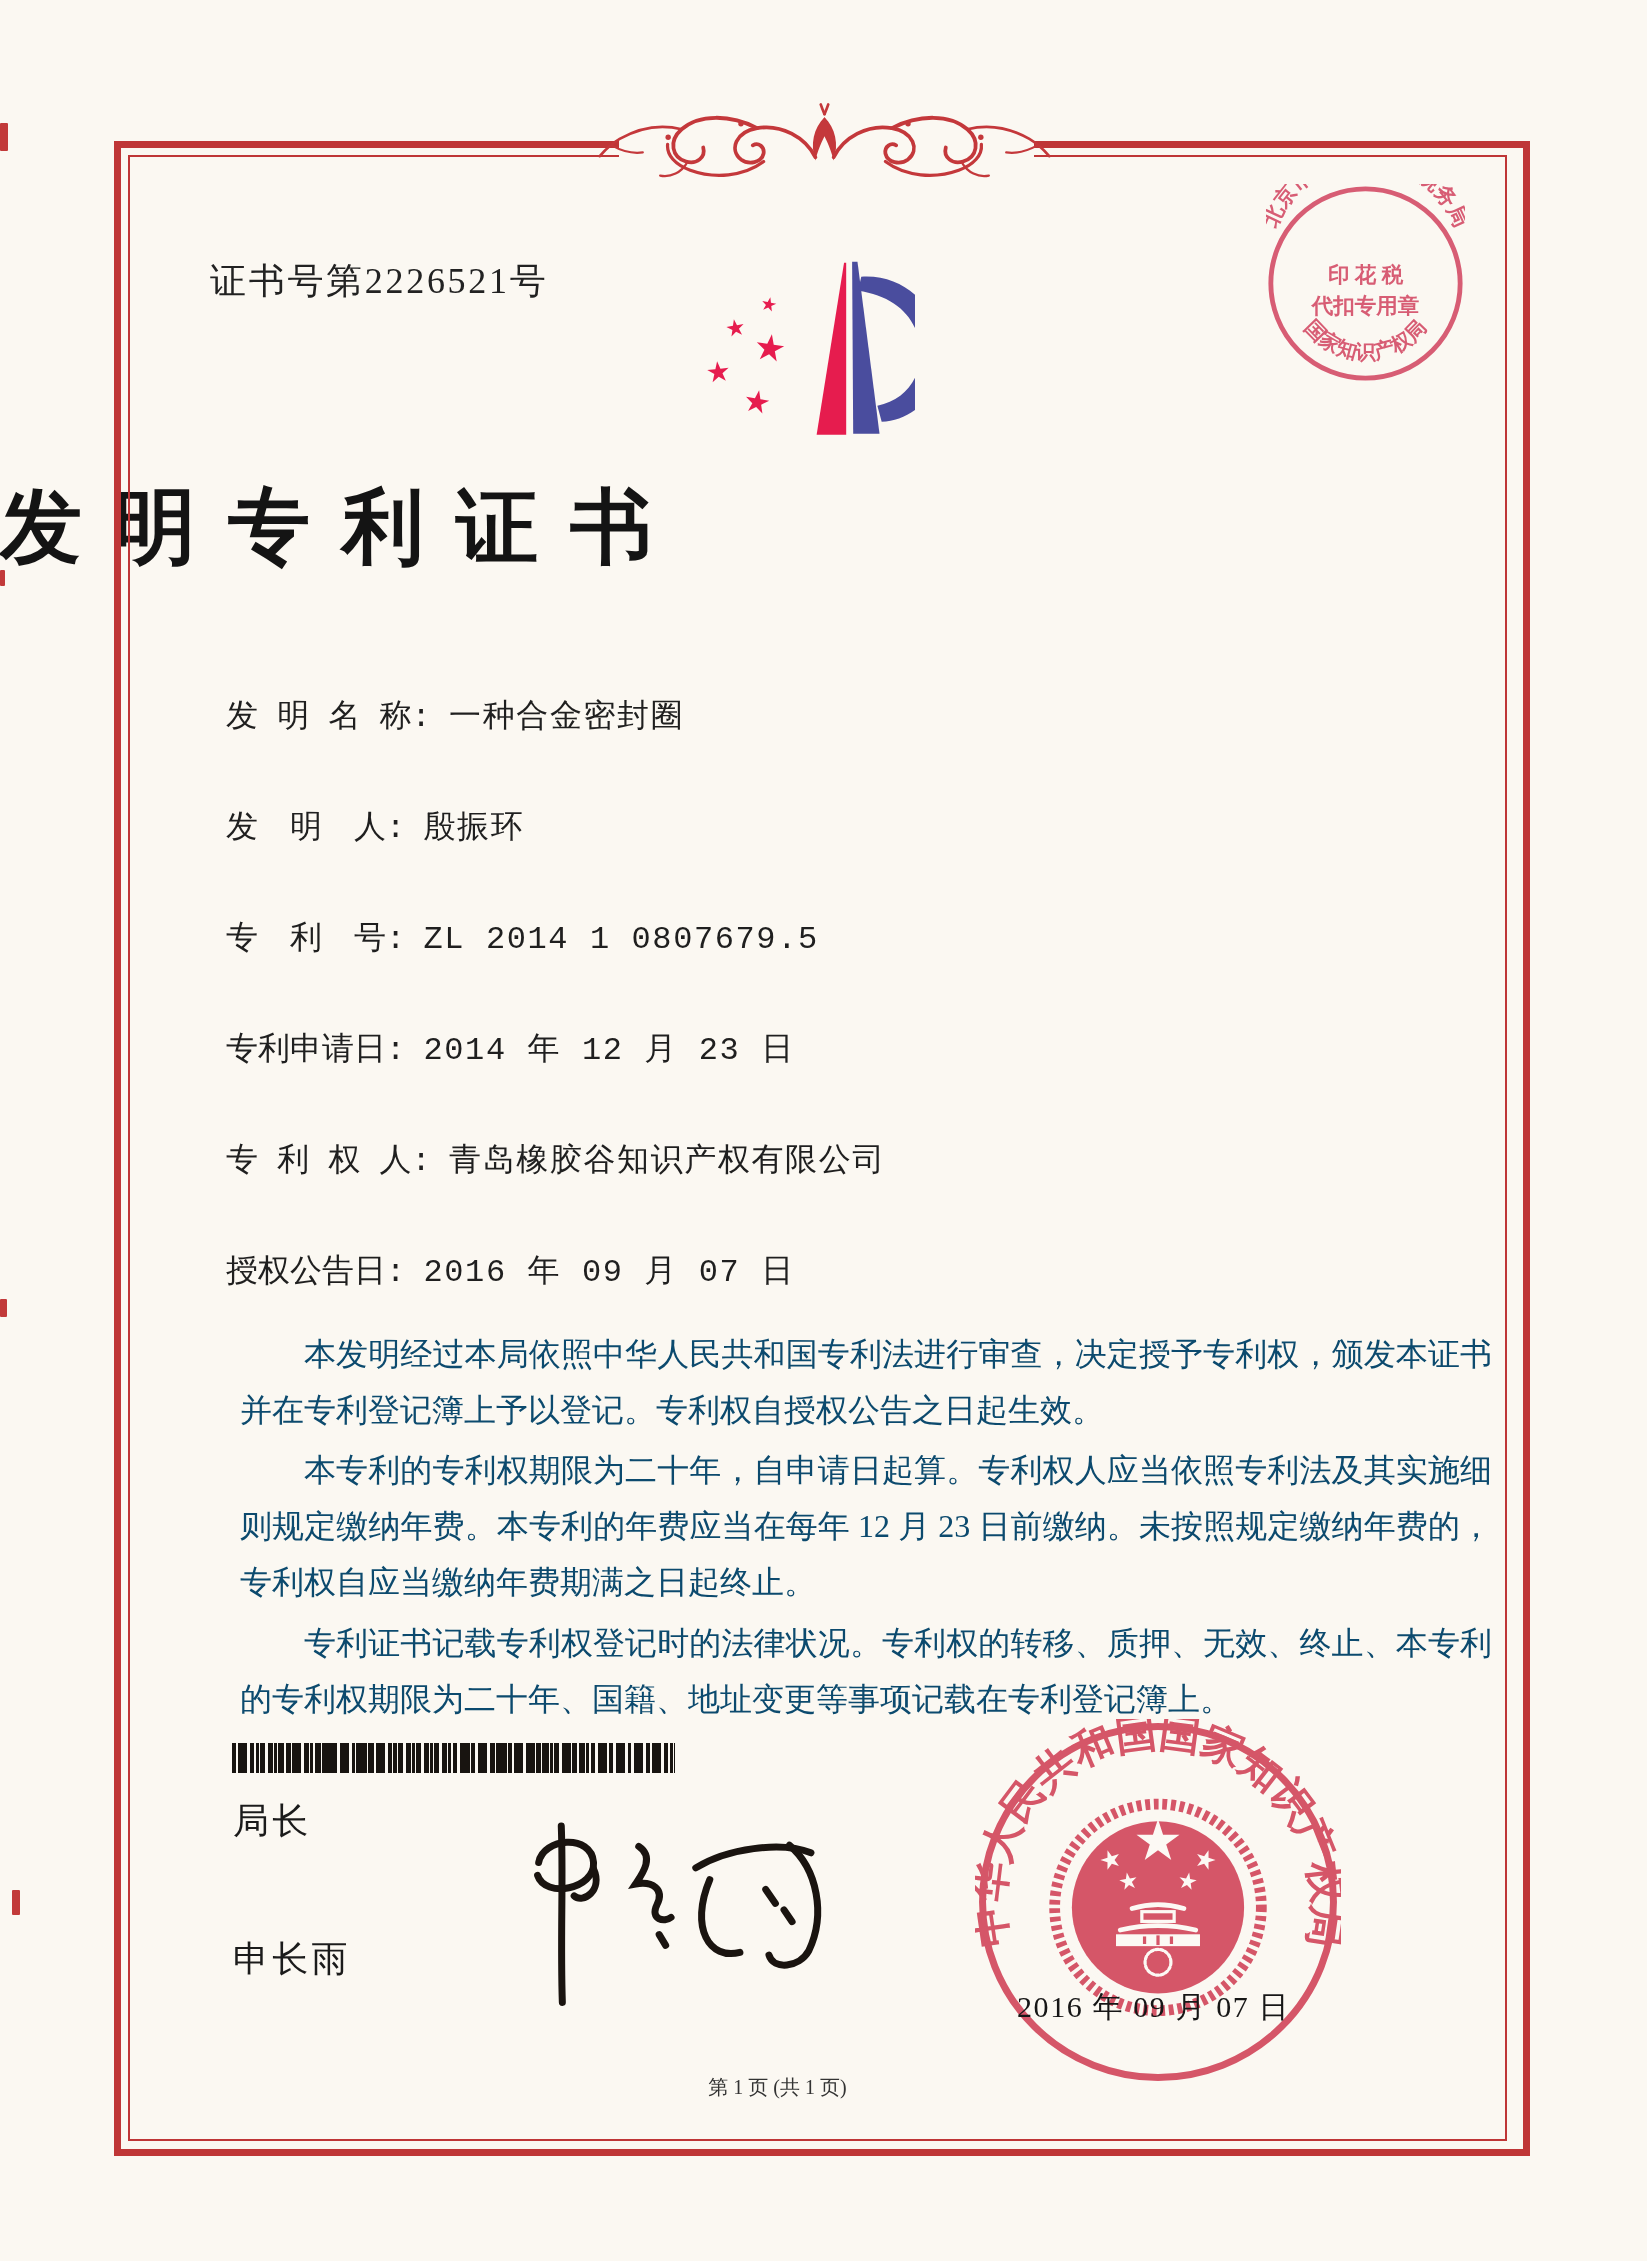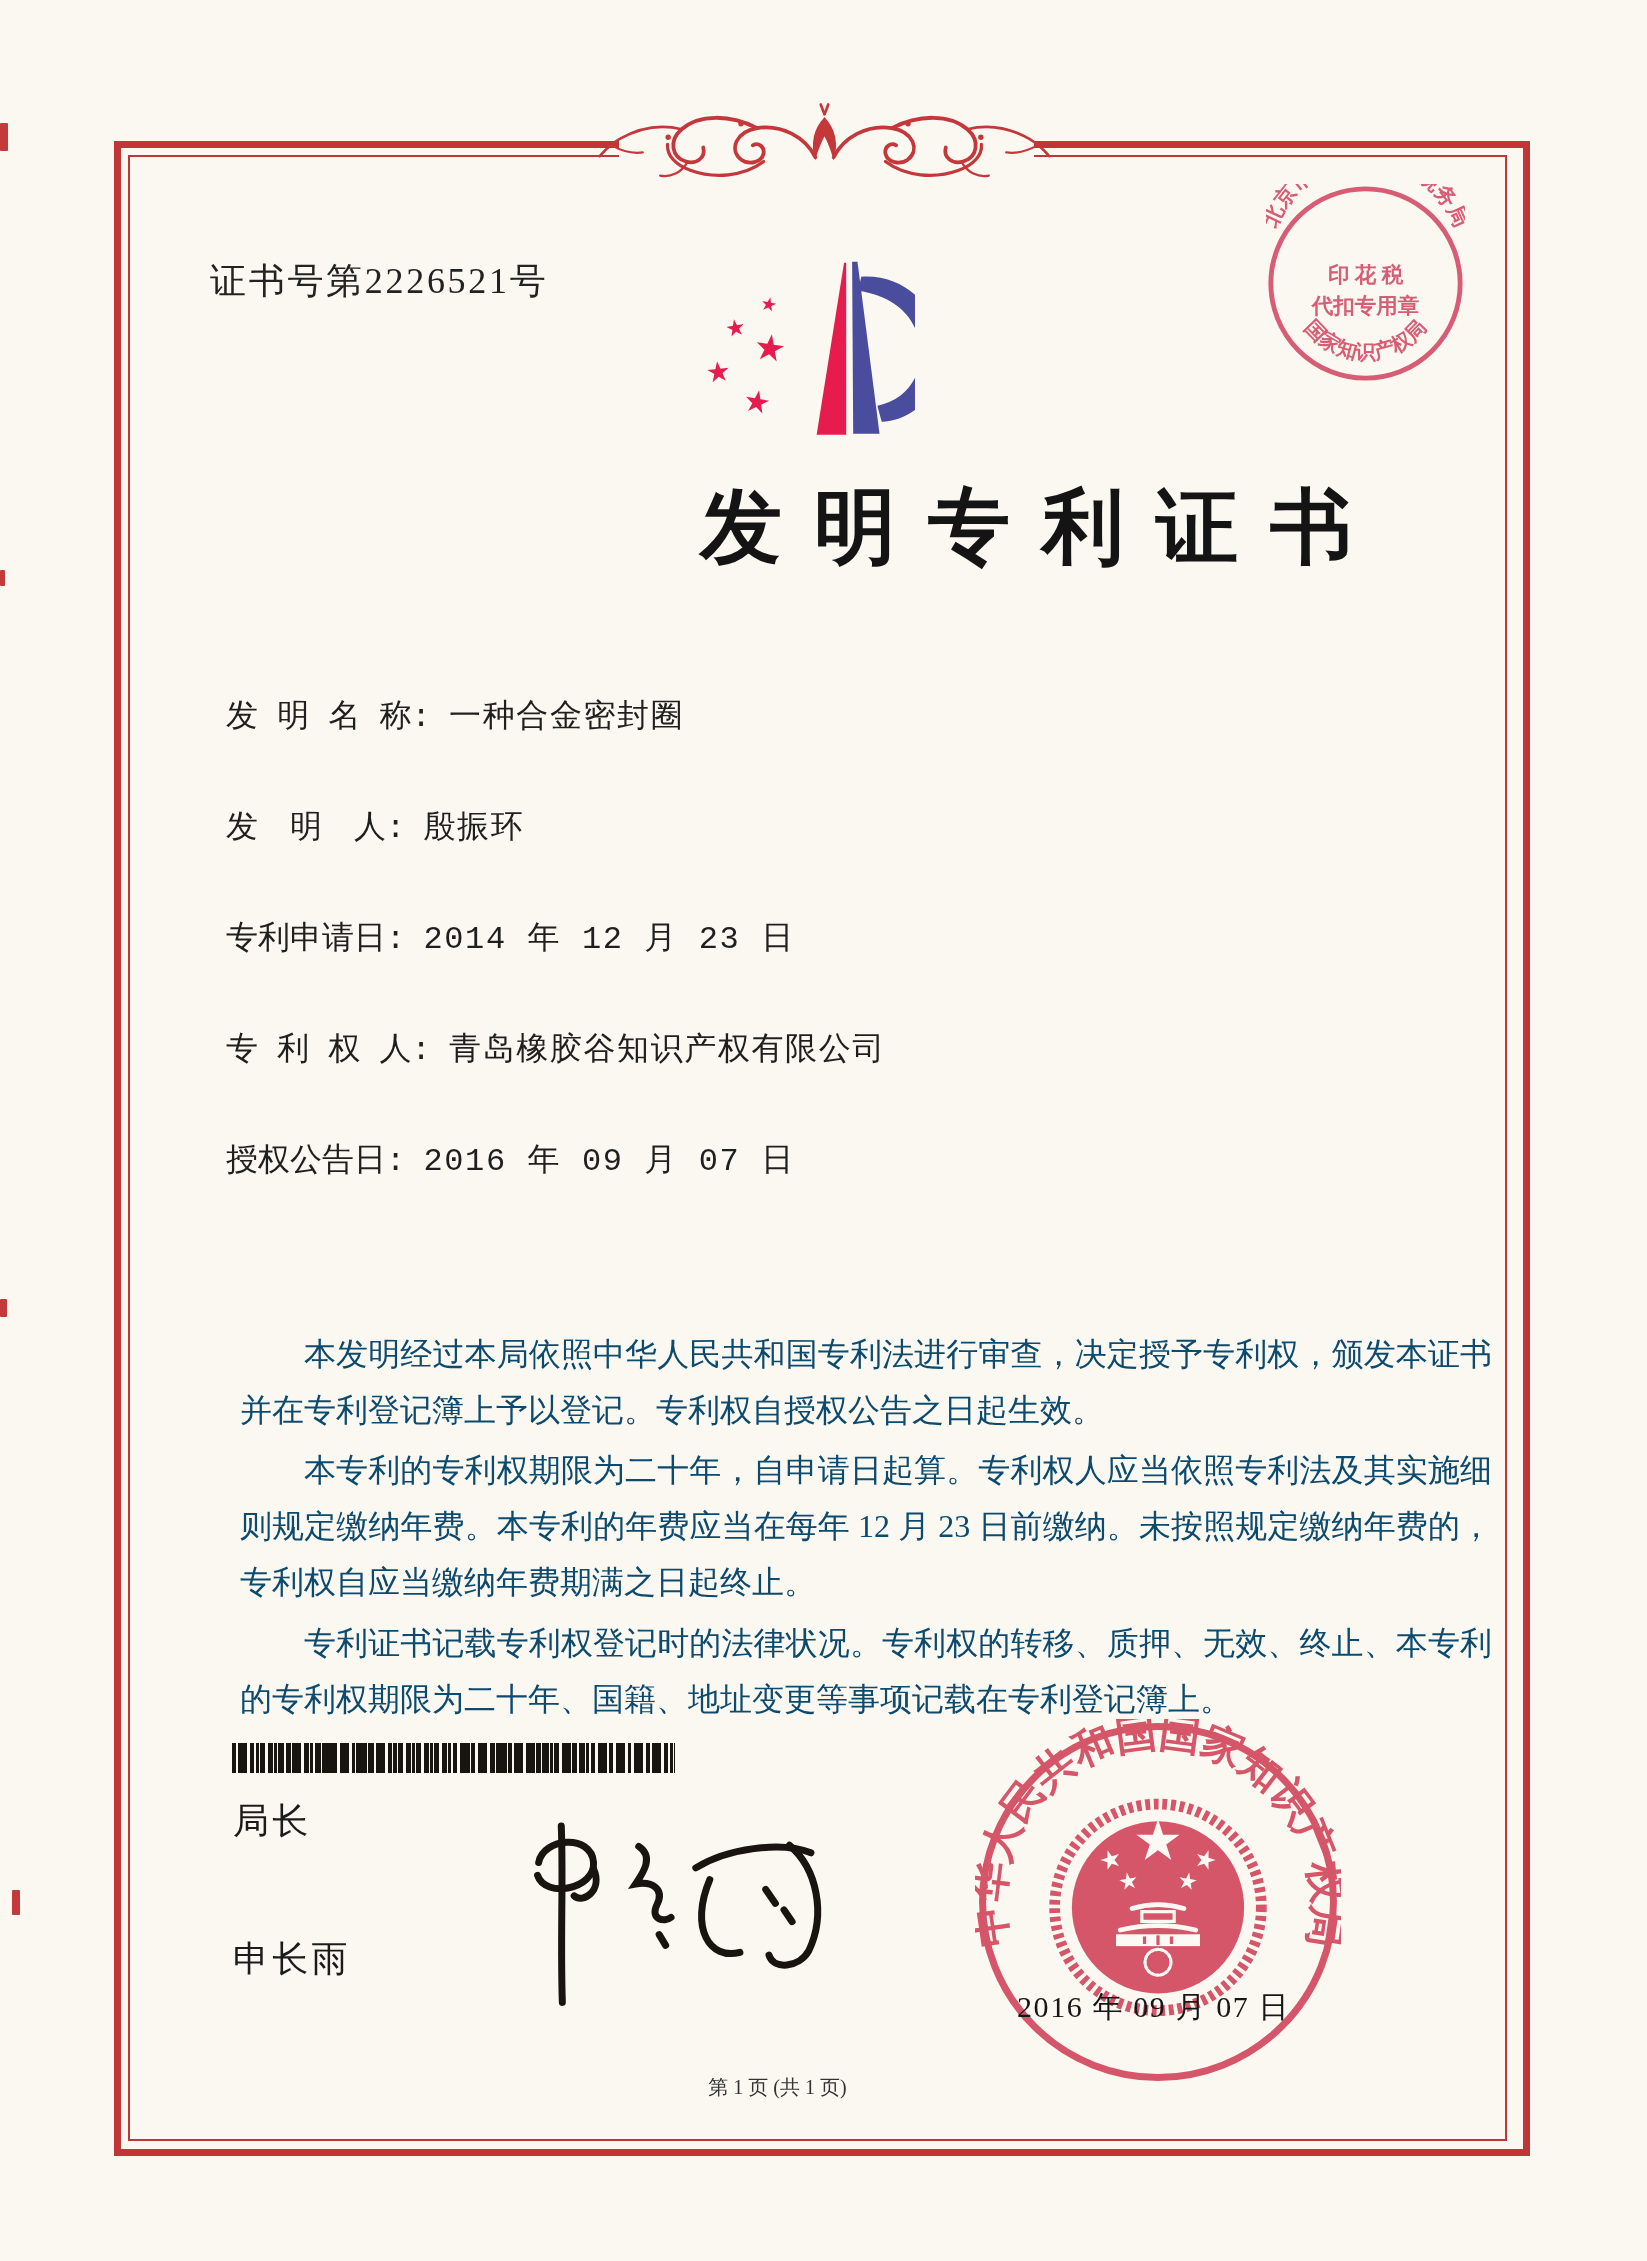--- a/index.html
+++ b/index.html
@@ -29,21 +29,21 @@
     background:var(--paper);z-index:2;}
   .ornament{position:absolute;left:590px;top:86px;z-index:3;}
 
   .cert-no{position:absolute;left:210px;top:257px;font-size:36px;color:#222;
     letter-spacing:2.7px;white-space:nowrap;text-align:right;}
 
   .logo{position:absolute;left:700px;top:257px;z-index:2;}
 
   .tax-stamp{position:absolute;left:1266px;top:184px;z-index:4;opacity:.92;}
 
-  .title-wrap{position:absolute;left:10px;top:473px;width:1342px;text-align:right;}
+  .title-wrap{position:absolute;left:0;top:473px;width:1342px;text-align:left;}
   .title-wrap span{font-size:82px;font-weight:bold;color:#141414;
     letter-spacing:32px;margin-right:-32px;white-space:nowrap;}
 
   .fields{position:absolute;left:226px;top:694px;width:1260px;}
   .frow{height:43px;margin-bottom:68px;font-size:32px;color:var(--ink);white-space:nowrap;font-family:Liberation Mono, monospace;}
   .flabel{display:inline-block;color:var(--ink);}
   .fvalue{margin-left:18.3px;letter-spacing:1.6px;}
 
   .body-text{position:absolute;left:224px;top:1326px;width:1252px;
     font-size:32px;line-height:56px;color:#0c4a6e;text-align:justify;margin-left:16px;}
@@ -138,20 +138,23 @@
   <div class="title-wrap">
     <span>发明专利证书</span>
   </div>
 
   <div class="fields">
     <div class="frow">
       <span class="flabel">发 明 名 称:</span><span class="fvalue">一种合金密封圈</span>
     </div>
     <div class="frow">
       <span class="flabel">发　明　人:</span><span class="fvalue">殷振环</span>
+    </div>
+    <div class="frow">
+      <span class="flabel">专　利　号:</span><span class="fvalue">ZL 2014 1 0807679.5</span>
     </div>
     <div class="frow">
       <span class="flabel">专利申请日:</span><span class="fvalue">2014 年 12 月 23 日</span>
     </div>
     <div class="frow">
       <span class="flabel">专 利 权 人:</span><span class="fvalue">青岛橡胶谷知识产权有限公司</span>
     </div>
     <div class="frow">
       <span class="flabel">授权公告日:</span><span class="fvalue">2016 年 09 月 07 日</span>
     </div>

